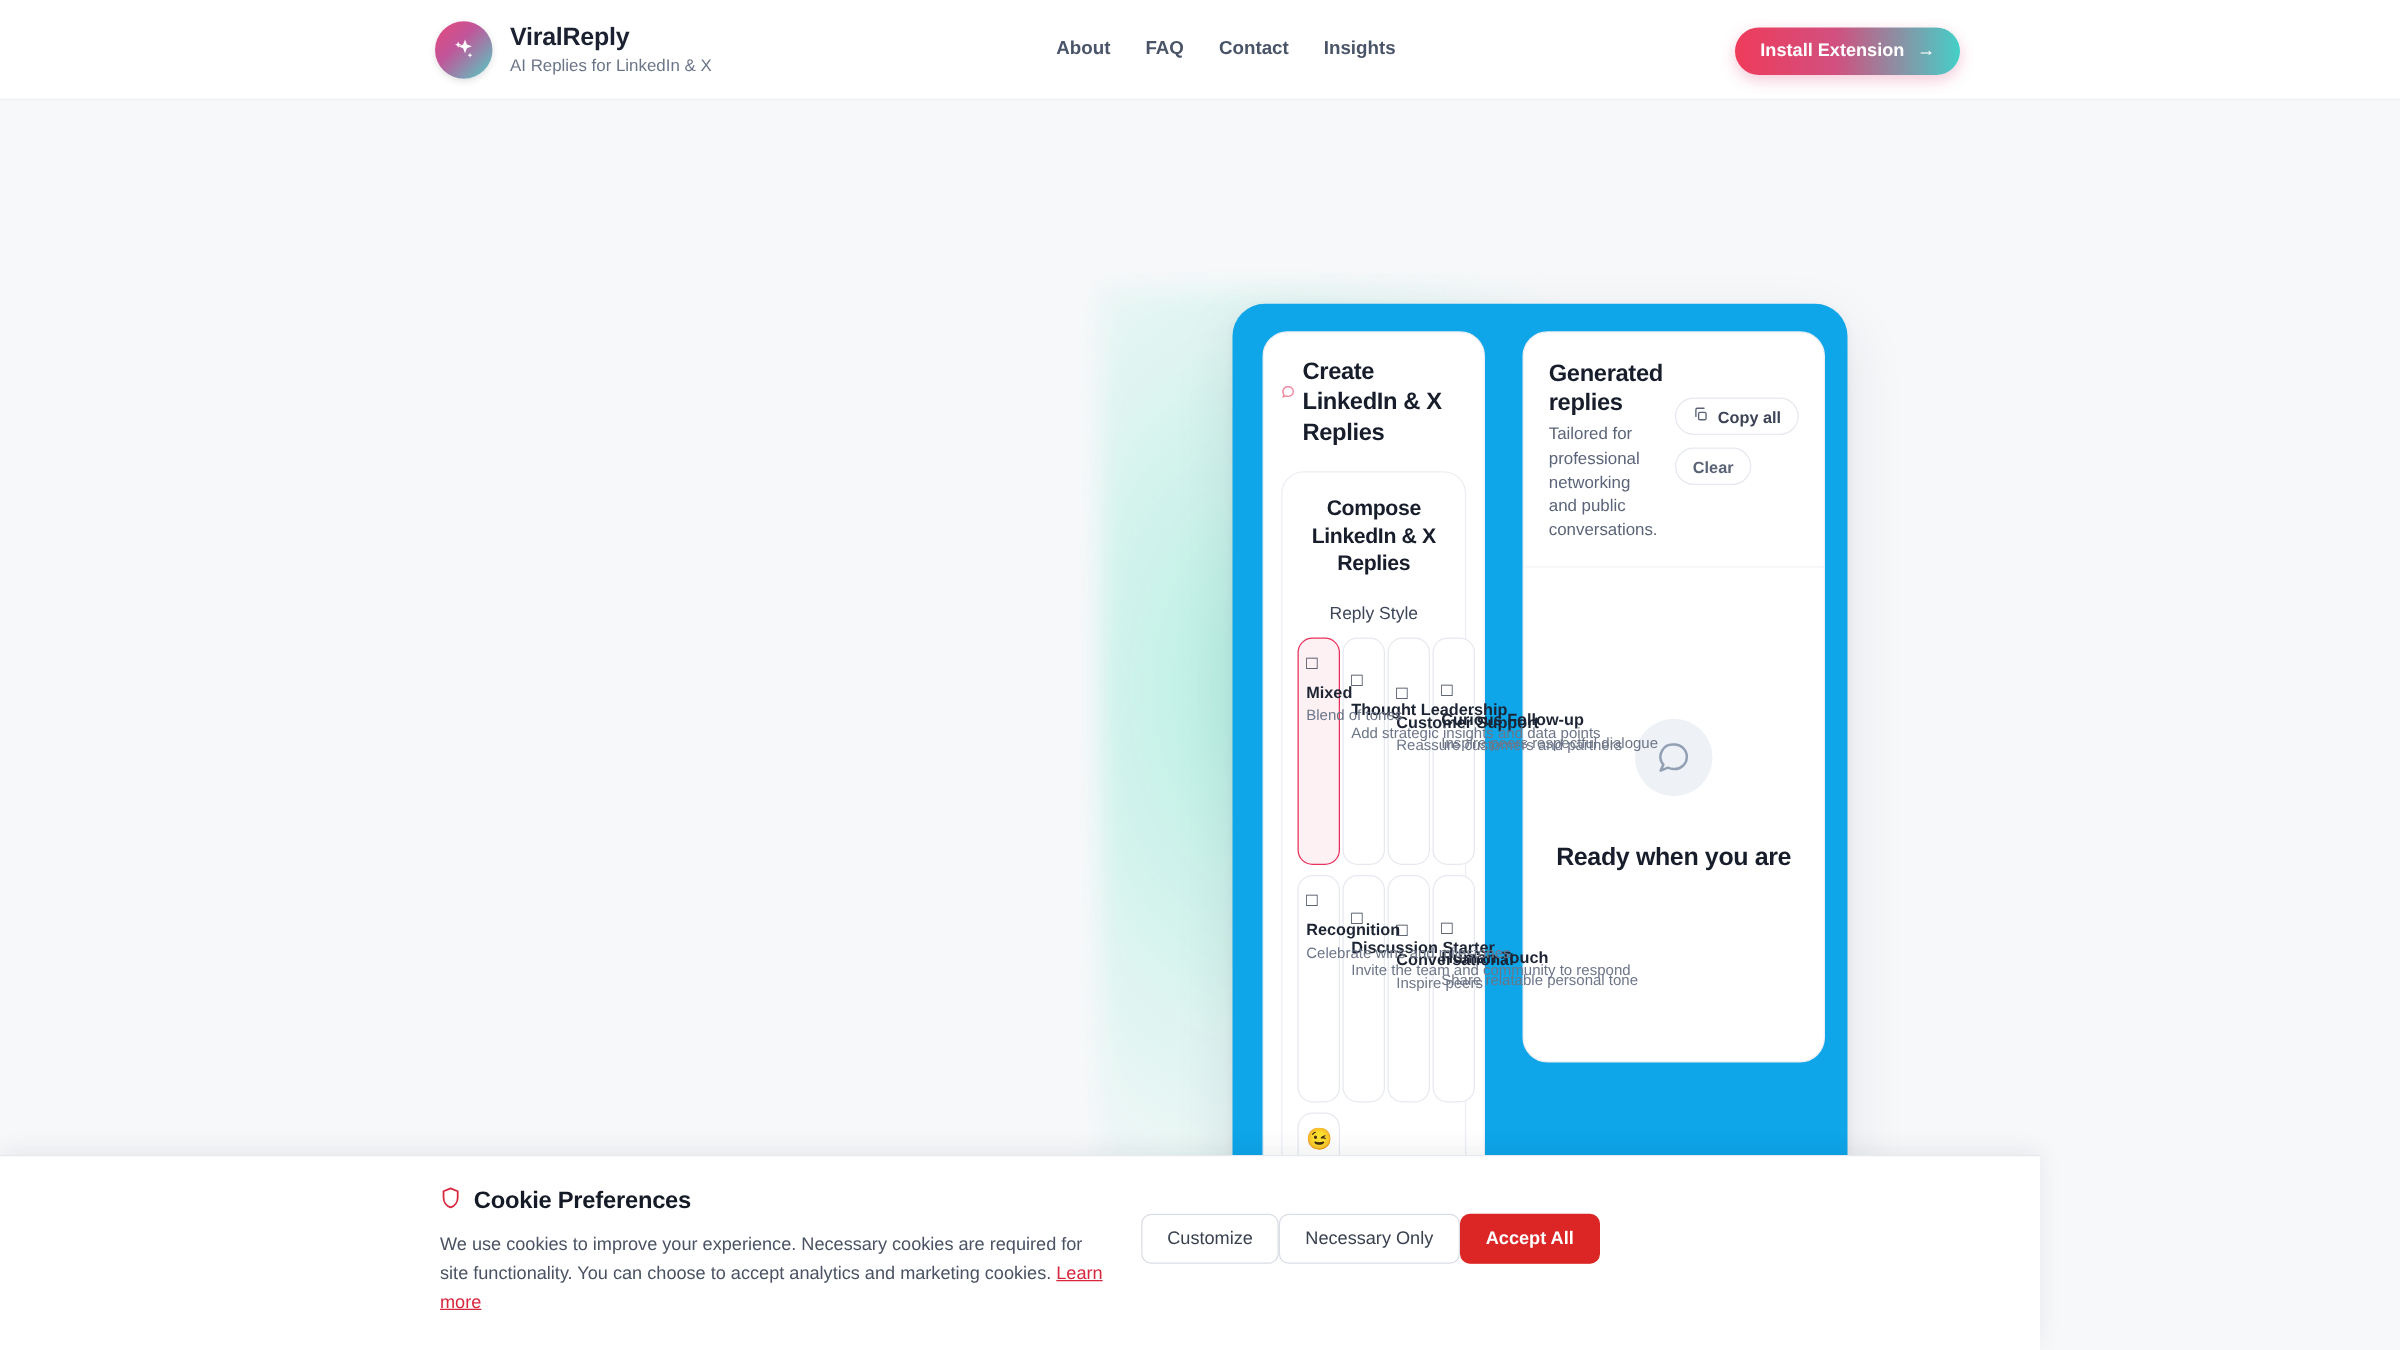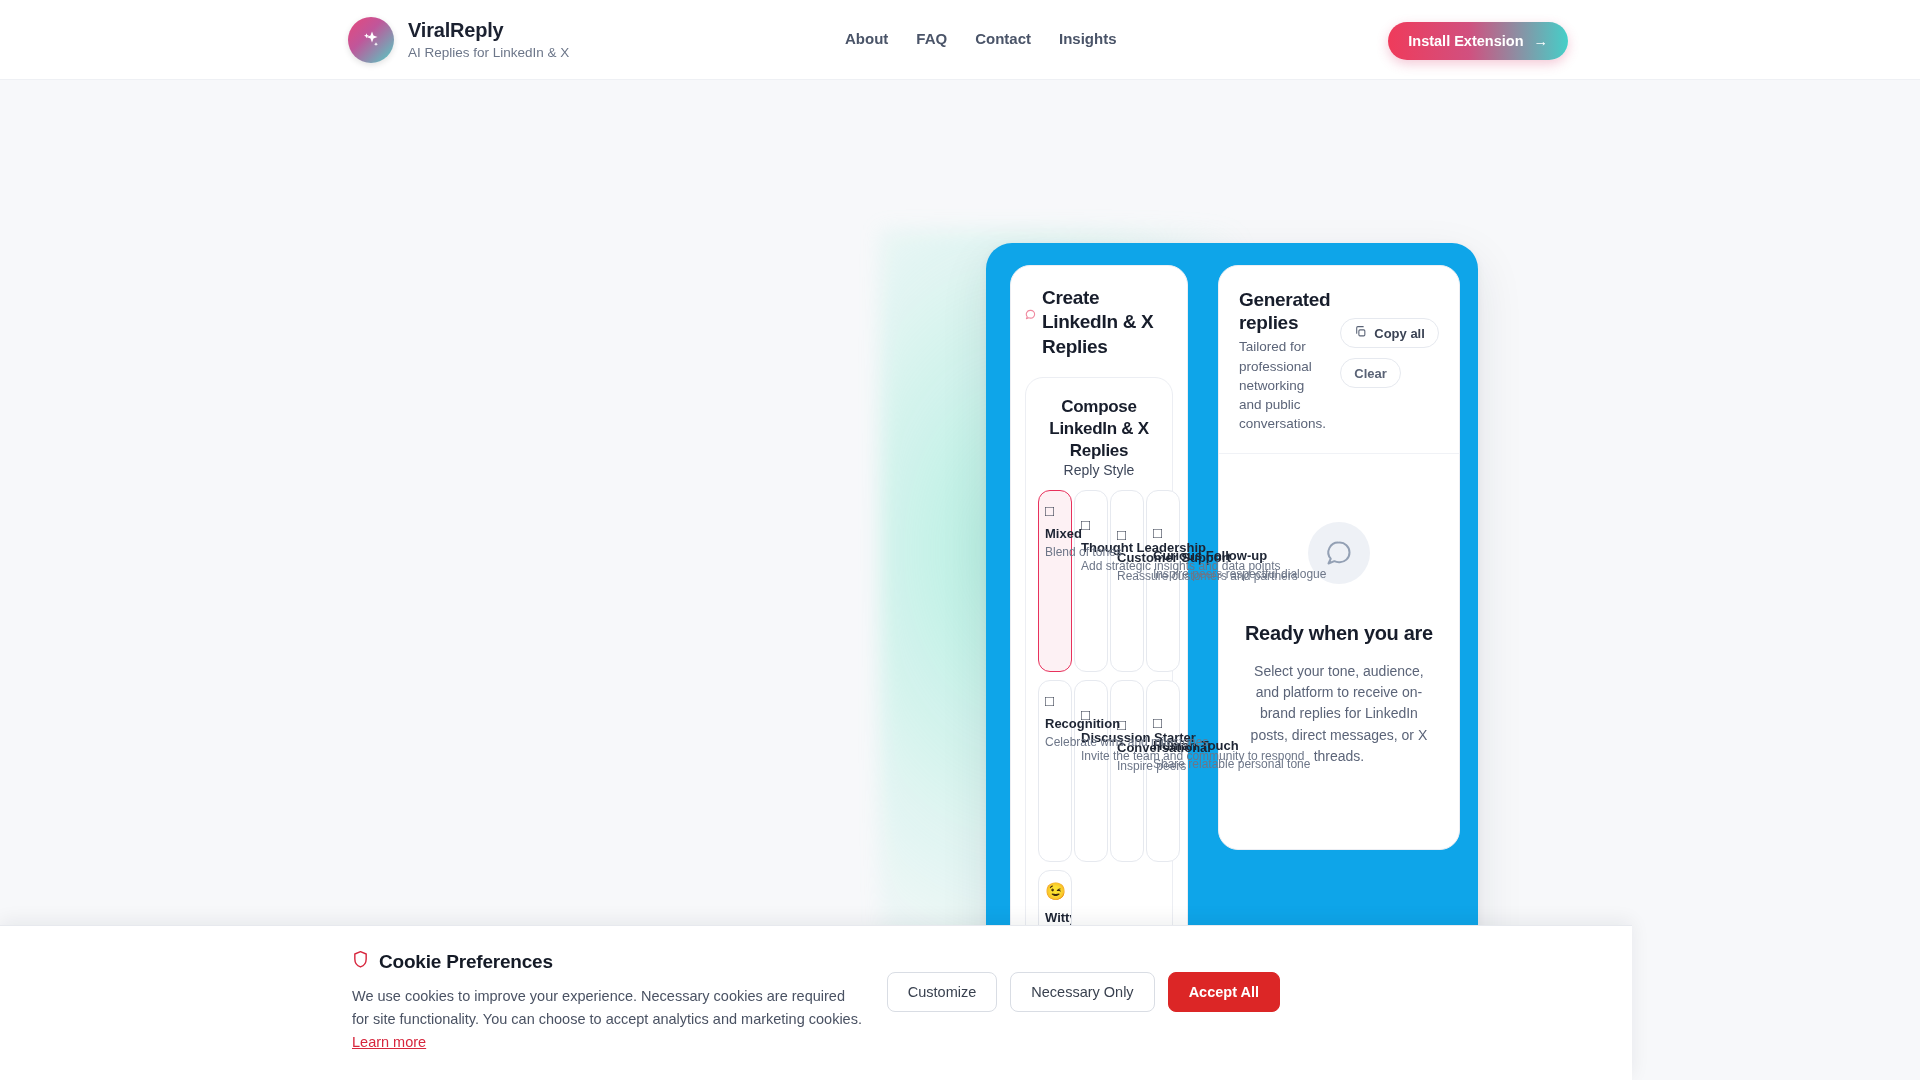--- a/index.html
+++ b/index.html
@@ -159,20 +159,21 @@
     border-radius: 18px;
     padding: 18px 12px 16px 12px;
   }
   .compose-sub {
     font-size: 17px;
     font-weight: 700;
     line-height: 1.3;
     letter-spacing: -0.3px;
     color: #171d2b;
     text-align: center;
+    margin-bottom: 20px;
   }
   .field-label {
     font-size: 14px;
     color: #3e475a;
     text-align: center;
     margin-bottom: 12px;
   }
 
   .tile-row {
     position: relative;
@@ -362,21 +363,20 @@
     max-width: 830px;
   }
   .cookie-link {
     color: #d7263d;
     text-decoration: underline;
     cursor: pointer;
   }
   .cookie-actions {
     display: flex;
     align-items: flex-end;
-    gap: 13px;
     padding-top: 22px;
     flex: none;
   }
   .cookie-btn {
     height: 40px;
     padding: 0 20px;
     border-radius: 8px;
     border: 1px solid #d9dde4;
     background: #ffffff;
     font-size: 14.5px;
@@ -516,21 +516,20 @@
         </div>
       </div>
 
       <div class="empty-state">
         <div class="empty-icon-circle">
           <svg width="28" height="28" viewBox="0 0 24 24" fill="none" stroke="#93a0b4" stroke-width="1.7" stroke-linecap="round" stroke-linejoin="round" aria-hidden="true">
             <path d="M21 11.5a8.4 8.4 0 0 1-9 8.4 9.1 9.1 0 0 1-4-.9L3 21l1.9-4.1A8.4 8.4 0 0 1 12 3.1a8.4 8.4 0 0 1 9 8.4z"></path>
           </svg>
         </div>
         <h3 class="empty-title">Ready when you are</h3>
-        <p class="empty-desc">Select your tone, audience, and platform to receive on-brand replies for LinkedIn posts, direct messages, or X threads.</p>
       </div>
     </section>
 
   </div>
 
   <div class="cookie-banner">
     <div class="cookie-left">
       <div class="cookie-title-row">
         <span>
           <svg width="17" height="19" viewBox="0 0 24 26" fill="none" stroke="#d7263d" stroke-width="2" stroke-linecap="round" stroke-linejoin="round" aria-hidden="true">

